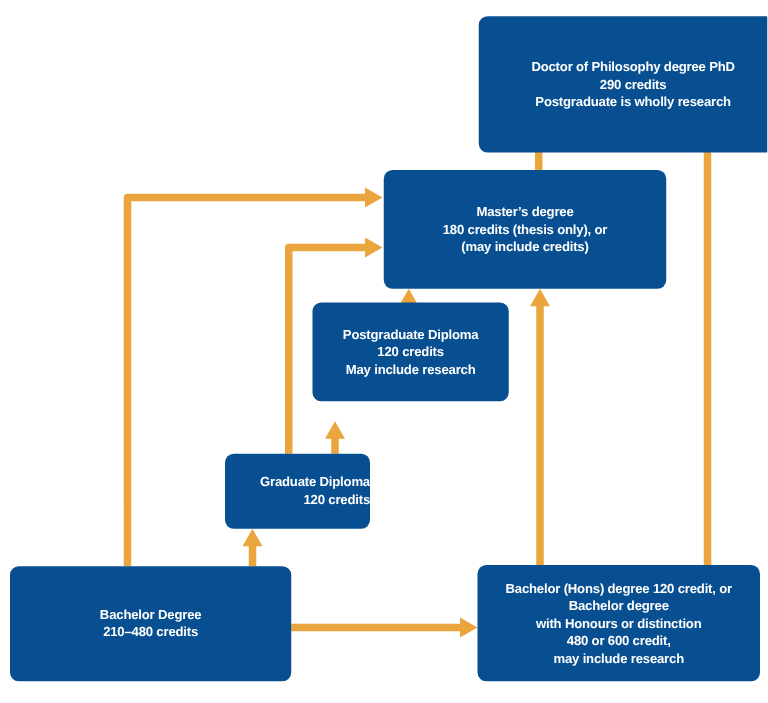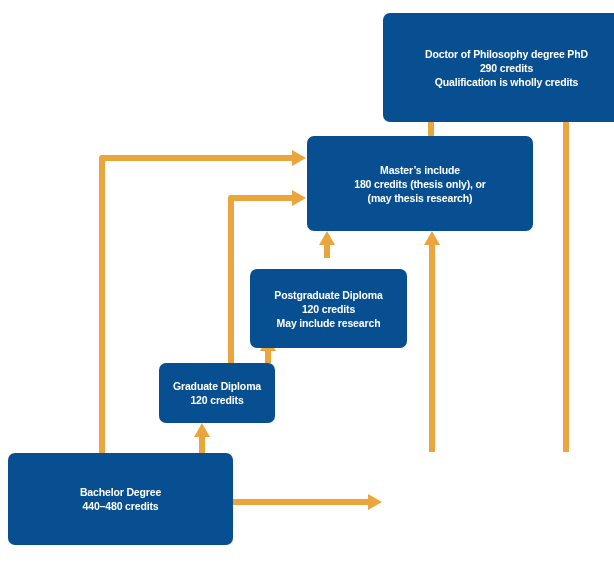--- a/index.html
+++ b/index.html
@@ -35,22 +35,22 @@
     font-weight: 700;
     font-size: 10.5px;
     line-height: 14px;
     letter-spacing: -0.15px;
   }
   .node .line {
     white-space: nowrap;
   }
   .node-phd       { left: 383px; top: 13px;  width: 227px; height: 109px; padding-left: 10px; }
   .node-masters   { left: 307px; top: 136px; width: 226px; height: 95px; }
-  .node-pgdip     { left: 250px; top: 269px; width: 157px; height: 79px; }
-  .node-graddip   { left: 159px; top: 363px; width: 116px; height: 60px; }
+  .node-pgdip     { left: 250px; top: 242px; width: 157px; height: 79px; }
+  .node-graddip   { left: 180px; top: 363px; width: 116px; height: 60px; align-items: flex-end; }
   .node-bachelor  { left: 8px;   top: 453px; width: 225px; height: 92px; }
   .node-bhons     { left: 382px; top: 452px; width: 226px; height: 93px; }
   .arrow-shaft {
     fill: none;
     stroke: #eaa53c;
     stroke-width: 6;
     stroke-linejoin: round;
     stroke-linecap: butt;
   }
   .arrow-head {
@@ -89,39 +89,46 @@
     <polyline class="arrow-shaft" points="566,452 566,117"></polyline>
     <polygon class="arrow-head" points="566,104 558,118 574,118"></polygon>
 
     <polyline class="arrow-shaft" points="233,502 369,502"></polyline>
     <polygon class="arrow-head" points="382,502 368,494 368,510"></polygon>
   </svg>
 
   <div class="node node-phd">
     <div class="line">Doctor of Philosophy degree PhD</div>
     <div class="line">290 credits</div>
-    <div class="line">Qualification is wholly credits</div>
+    <div class="line">Postgraduate is wholly research</div>
   </div>
 
   <div class="node node-masters">
-    <div class="line">Master’s include</div>
+    <div class="line">Master’s degree</div>
     <div class="line">180 credits (thesis only), or</div>
-    <div class="line">(may thesis research)</div>
+    <div class="line">(may include credits)</div>
   </div>
 
   <div class="node node-pgdip">
     <div class="line">Postgraduate Diploma</div>
     <div class="line">120 credits</div>
     <div class="line">May include research</div>
   </div>
 
   <div class="node node-graddip">
     <div class="line">Graduate Diploma</div>
     <div class="line">120 credits</div>
   </div>
 
   <div class="node node-bachelor">
     <div class="line">Bachelor Degree</div>
-    <div class="line">440–480 credits</div>
+    <div class="line">210–480 credits</div>
   </div>
 
+  <div class="node node-bhons">
+    <div class="line">Bachelor (Hons) degree 120 credit, or</div>
+    <div class="line">Bachelor degree</div>
+    <div class="line">with Honours or distinction</div>
+    <div class="line">480 or 600 credit,</div>
+    <div class="line">may include research</div>
+  </div>
 
 </div>
 
 </body></html>

